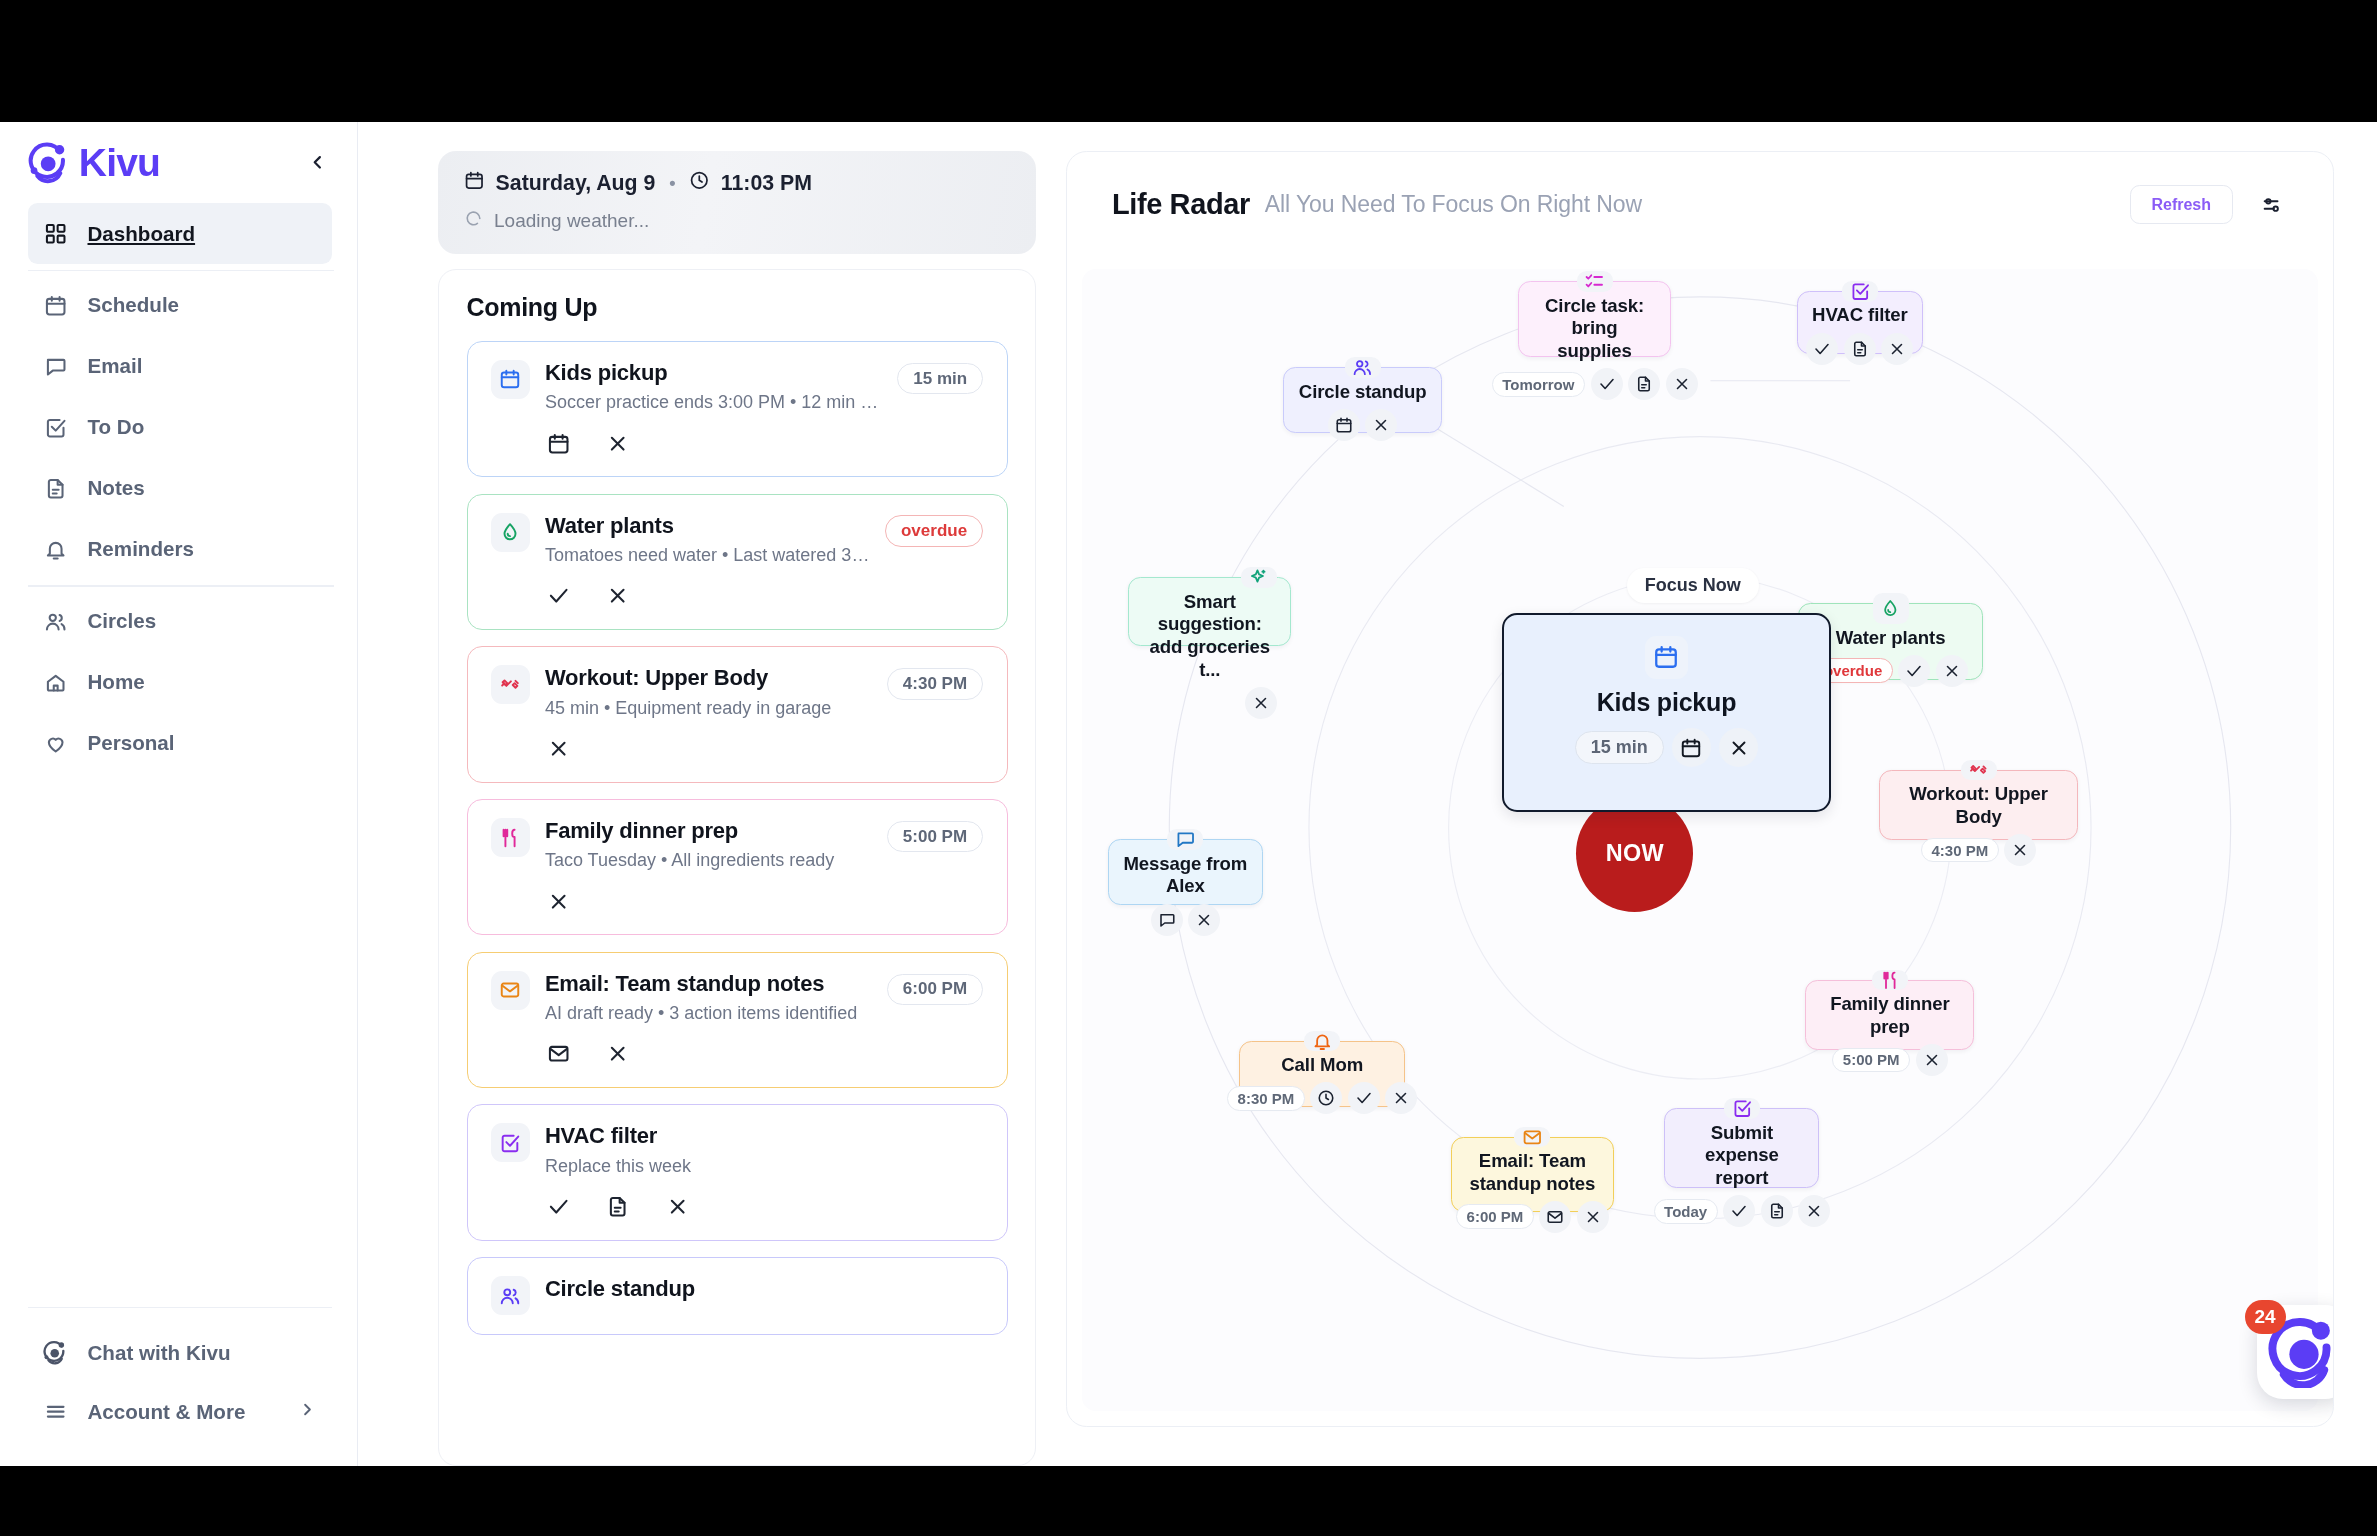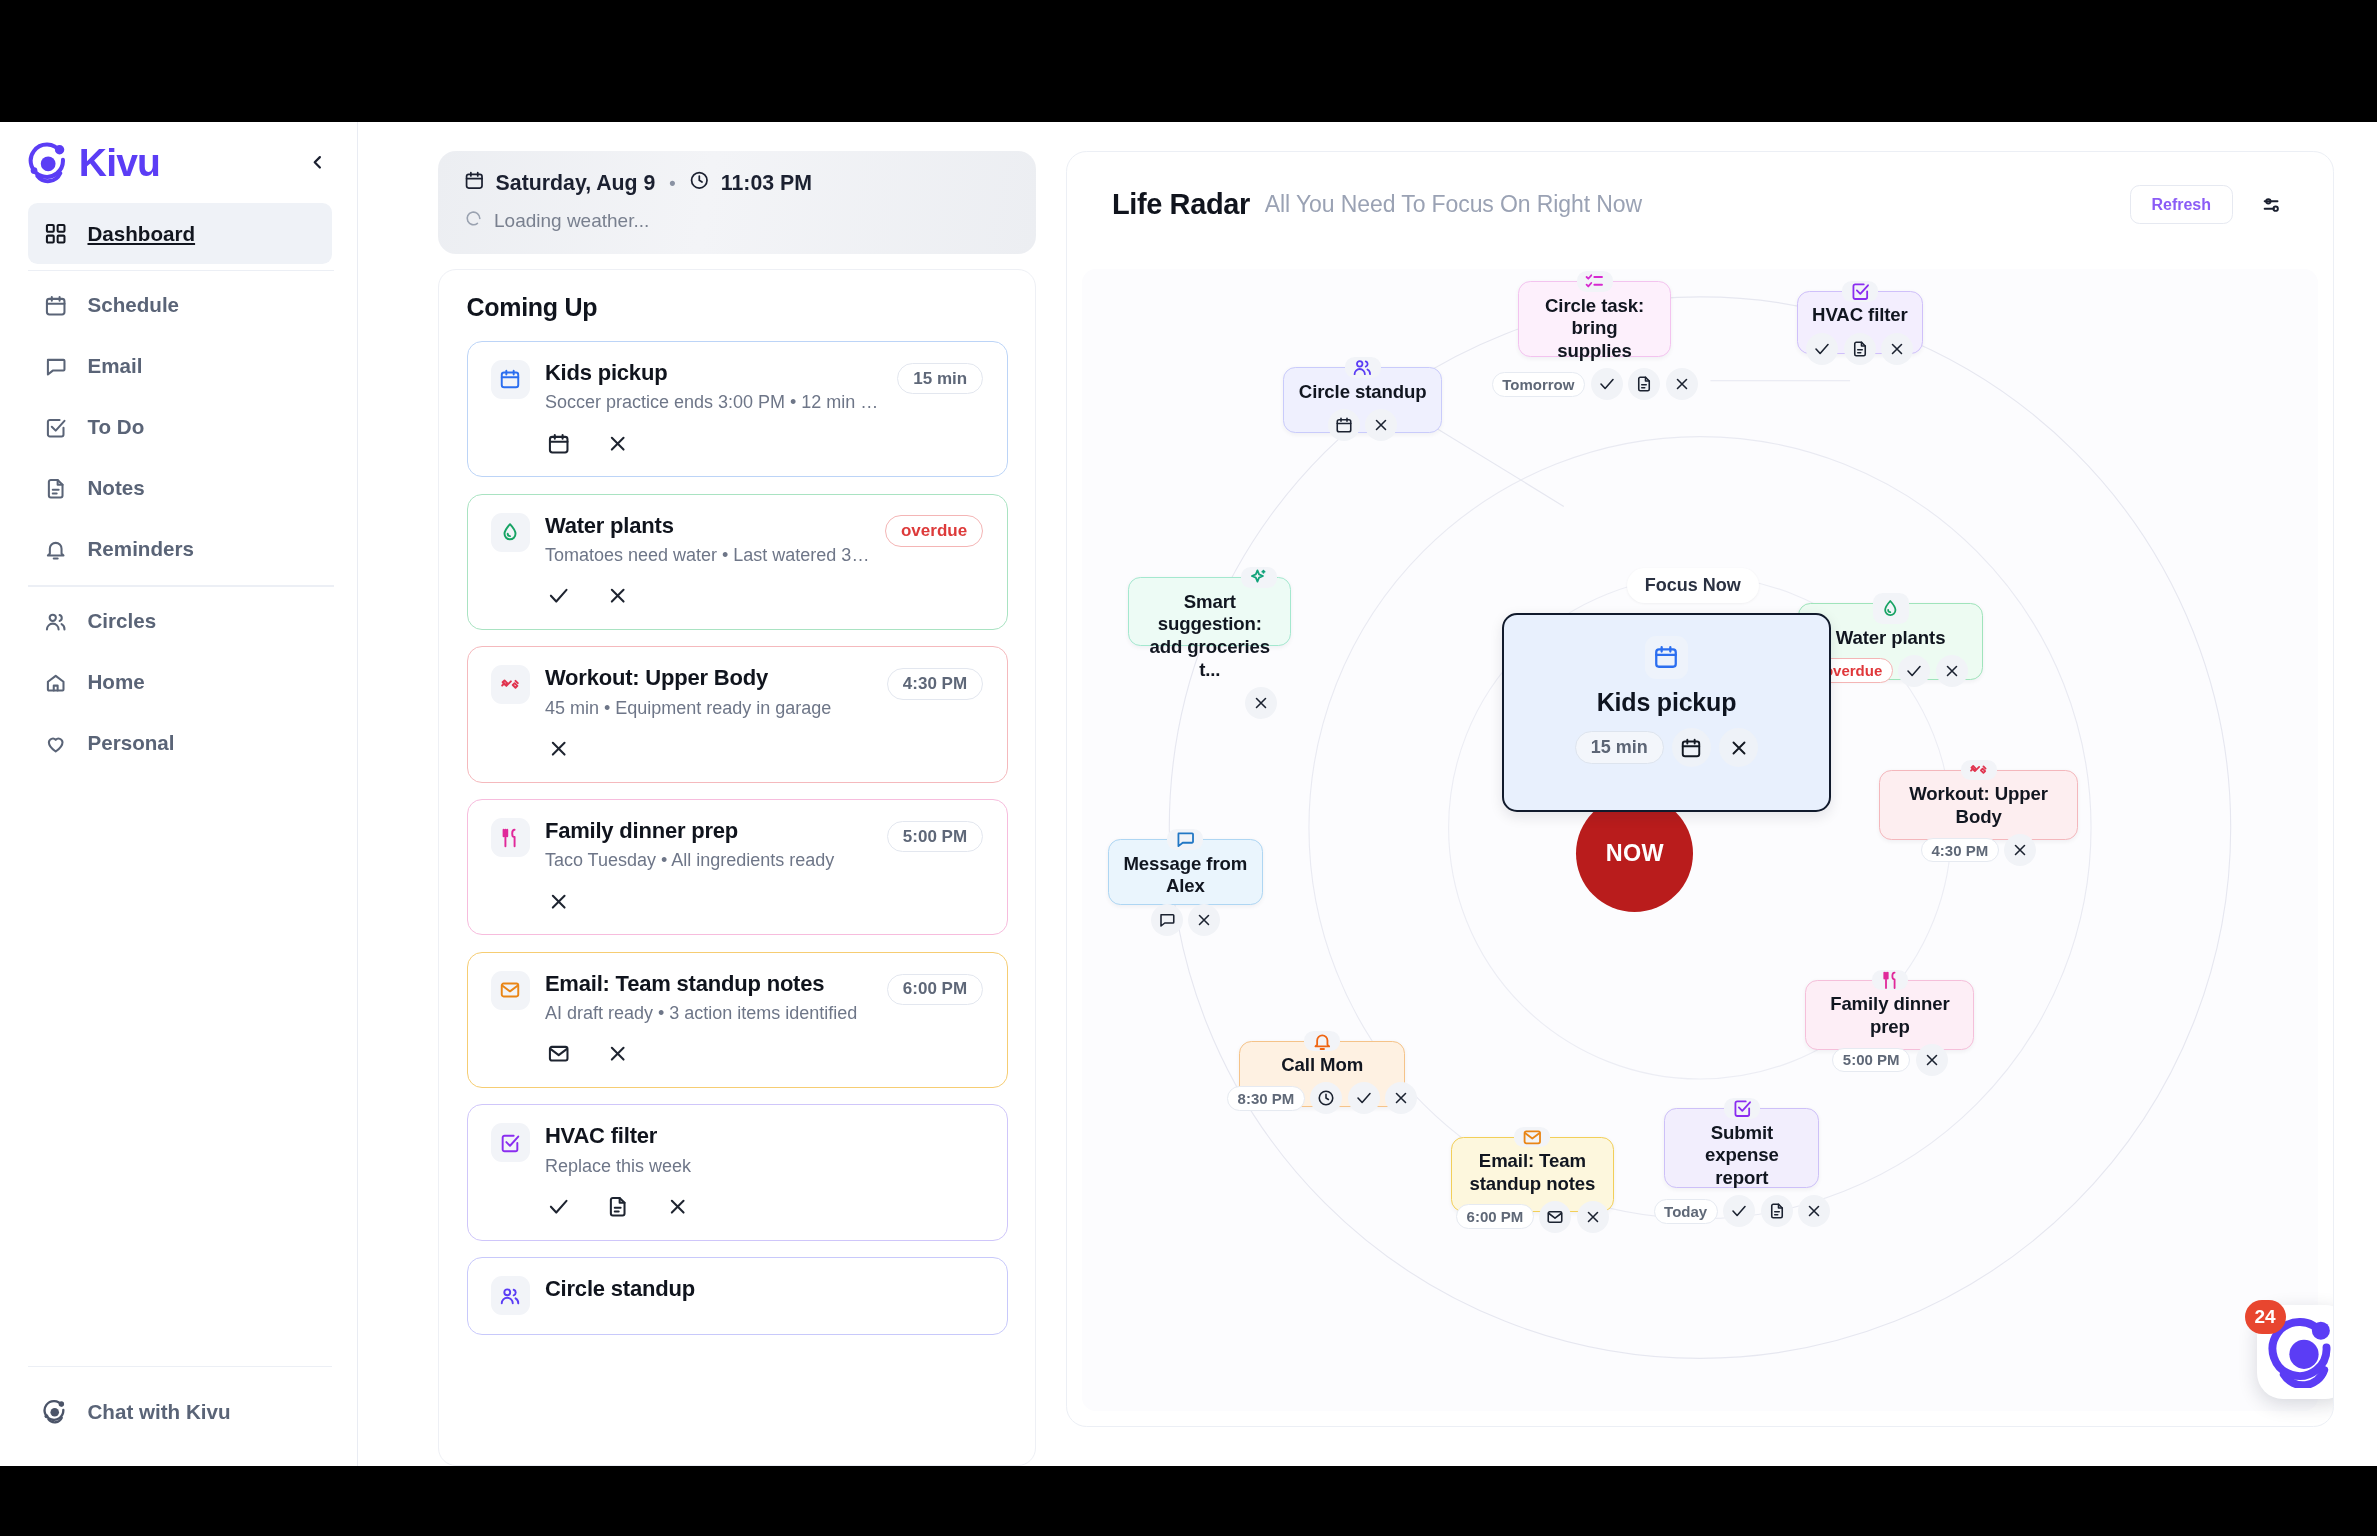--- a/index.html
+++ b/index.html
@@ -341,20 +341,33 @@
         <span class="ico">
           <svg viewBox="0 0 64 64" width="25" height="25">
             <path d="M48 16a24 24 0 1 0 4 12" fill="none" stroke="#4b5468" stroke-width="6" stroke-linecap="round"></path>
             <circle cx="30" cy="34" r="11" fill="#4b5468"></circle>
             <circle cx="47" cy="13" r="7" fill="#4b5468"></circle>
             <circle cx="9" cy="44" r="5" fill="#4b5468"></circle>
             <path d="M14 52a20 20 0 0 0 34-4" fill="none" stroke="#4b5468" stroke-width="6" stroke-linecap="round"></path>
           </svg>
         </span>
         <span>Chat with Kivu</span>
+      </div>
+      <div class="foot-item">
+        <span class="ico">
+          <svg viewBox="0 0 24 24" width="23.4" height="23.4" fill="none" stroke="currentColor" stroke-width="2.2" stroke-linecap="round">
+              <path d="M4 7h16M4 12h16M4 17h16"></path>
+            </svg>
+        </span>
+        <span>Account &amp; More</span>
+        <span class="chev">
+          <svg viewBox="0 0 24 24" width="19" height="19" fill="none" stroke="#5a6477" stroke-width="2.4" stroke-linecap="round" stroke-linejoin="round">
+              <polyline points="9 6 15 12 9 18"></polyline>
+            </svg>
+        </span>
       </div>
     </div>
   </aside>
 
   <main class="main">
 
     <section class="col-left">
 
       <div class="datebar">
         <div class="datebar-top">

